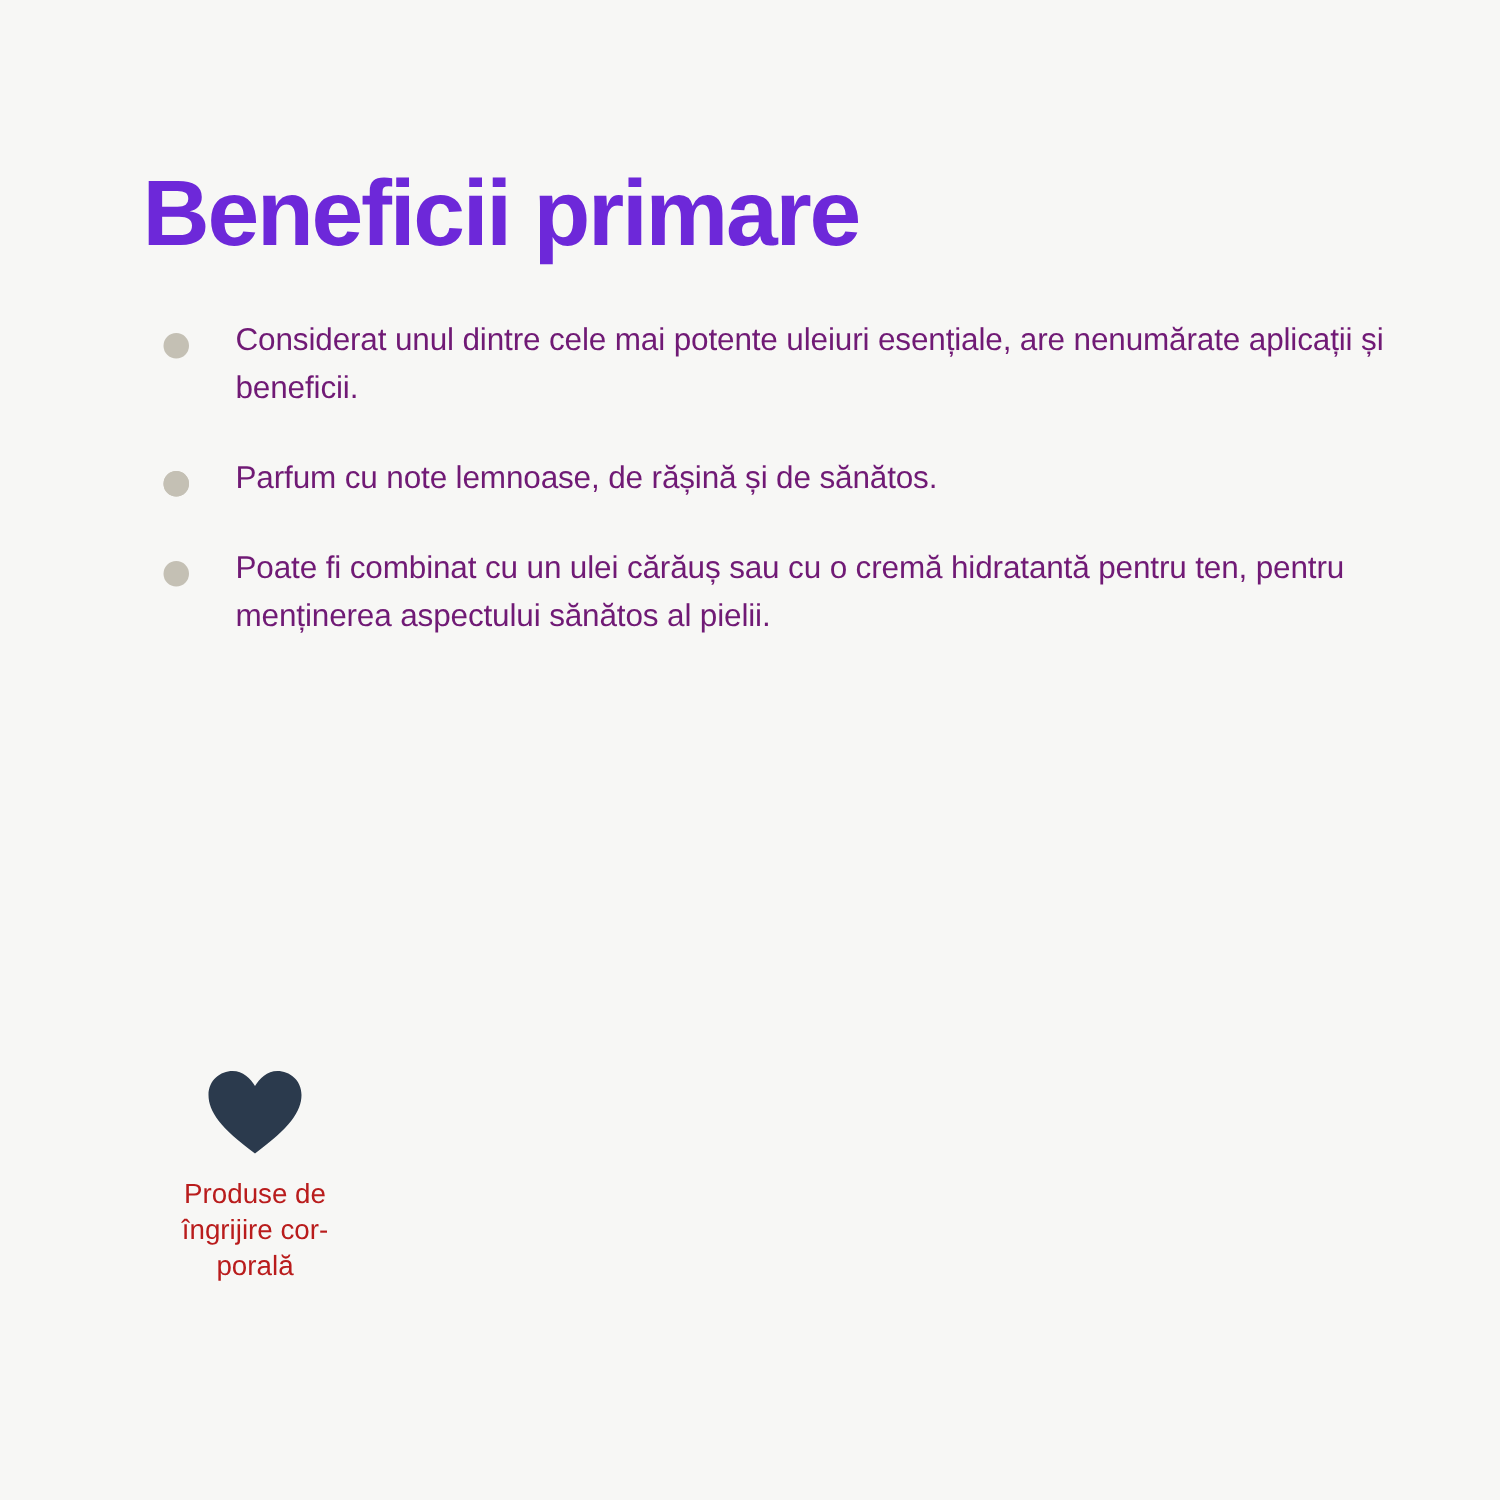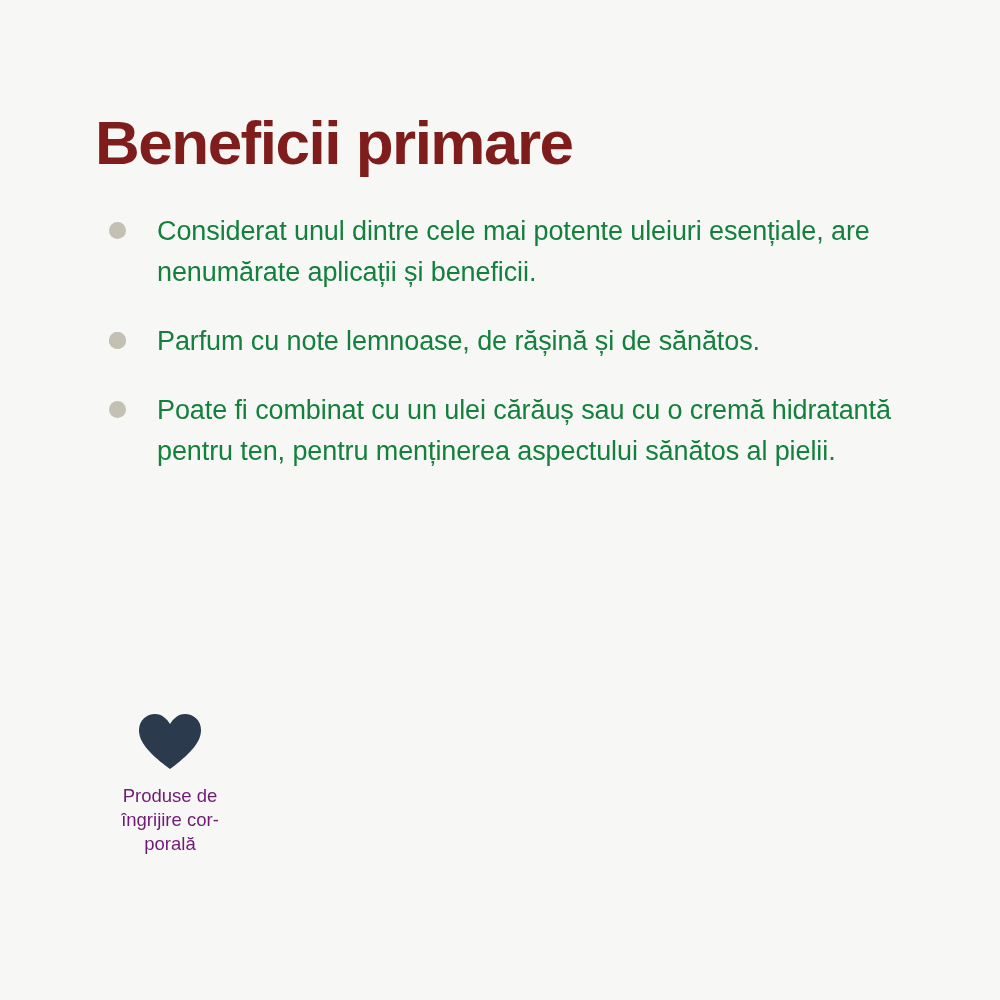--- a/index.html
+++ b/index.html
@@ -23,37 +23,37 @@
   }
   .content {
     position: absolute;
     left: 95px;
     top: 110px;
     width: 830px;
   }
   .title {
     font-size: 62px;
     font-weight: bold;
-    color: #7f1d1d;
+    color: #6d28d9;
     letter-spacing: -1.5px;
     line-height: 1.05;
     margin: 0 0 36px 0;
   }
   .bullets {
     list-style: none;
     margin: 0;
     padding: 0;
   }
   .bullet {
     position: relative;
     padding-left: 62px;
     margin-bottom: 28px;
-    font-size: 27px;
+    font-size: 21px;
     line-height: 1.52;
-    color: #15803d;
+    color: #701a75;
     letter-spacing: -0.1px;
   }
   .bullet .dot {
     position: absolute;
     left: 14px;
     top: 11px;
     width: 17px;
     height: 17px;
     border-radius: 50%;
     background: #c4c0b4;
@@ -72,21 +72,21 @@
   }
   .icon-block .glyph {
     height: 72px;
     display: flex;
     align-items: flex-end;
     justify-content: center;
   }
   .icon-block .caption {
     margin-top: 12px;
     font-size: 18.5px;
-    color: #701a75;
+    color: #b91c1c;
     line-height: 1.3;
   }
   .icon-block.wide .caption {
     padding: 0 6px;
   }
   svg { display: block; }
 </style>
 </head>
 <body>
 

